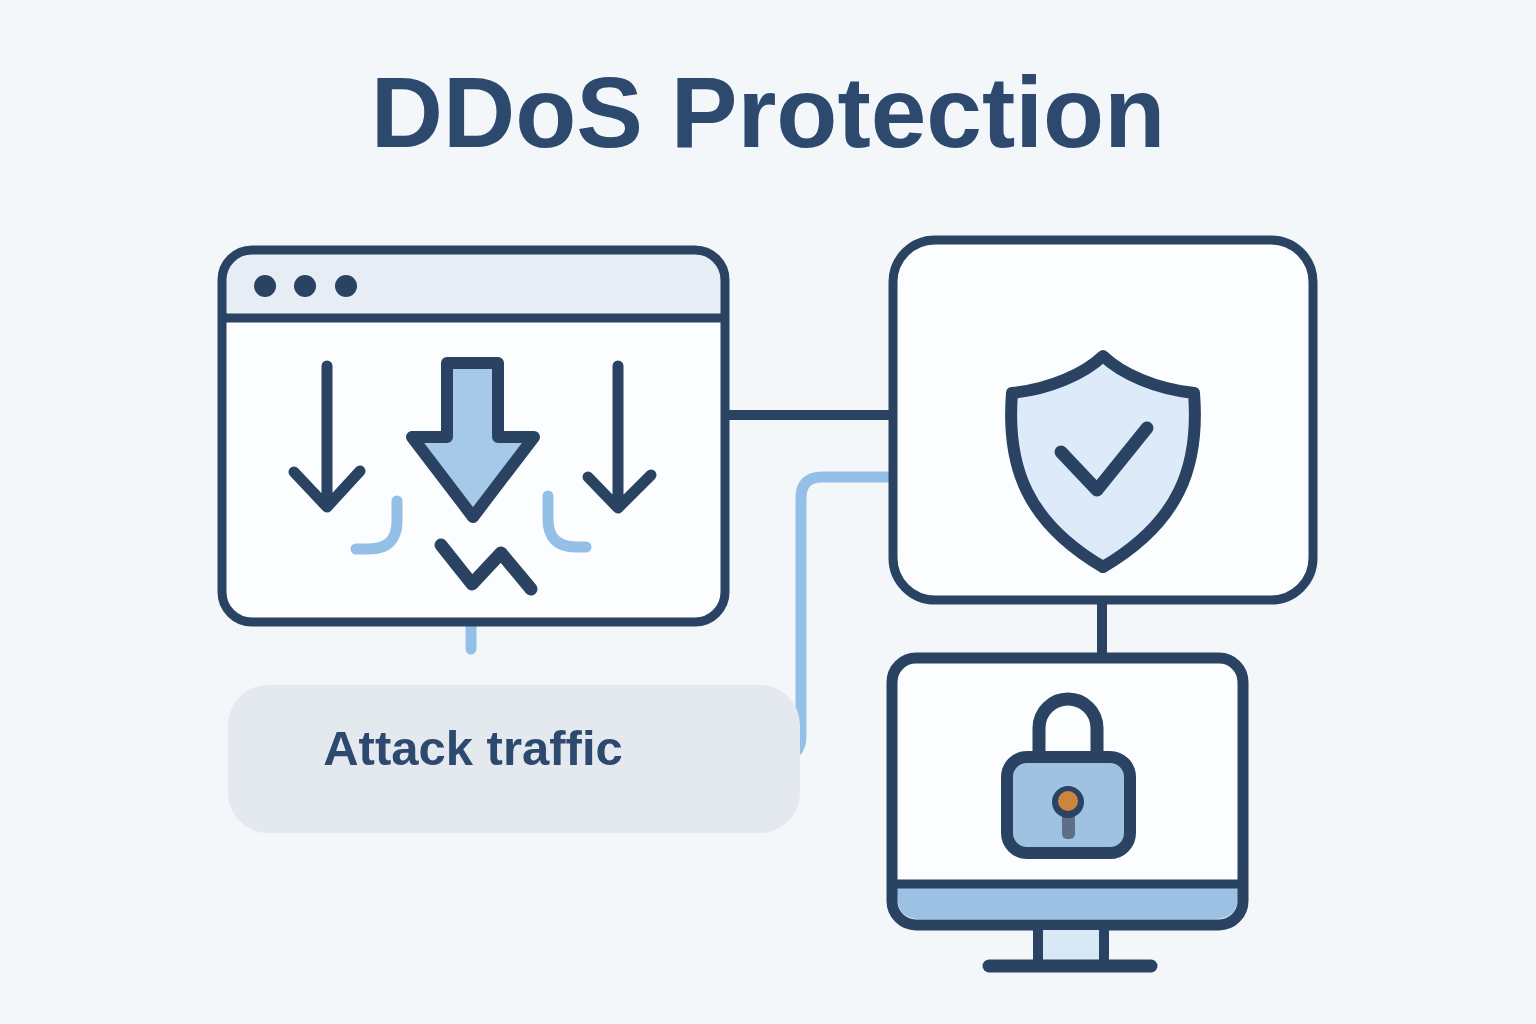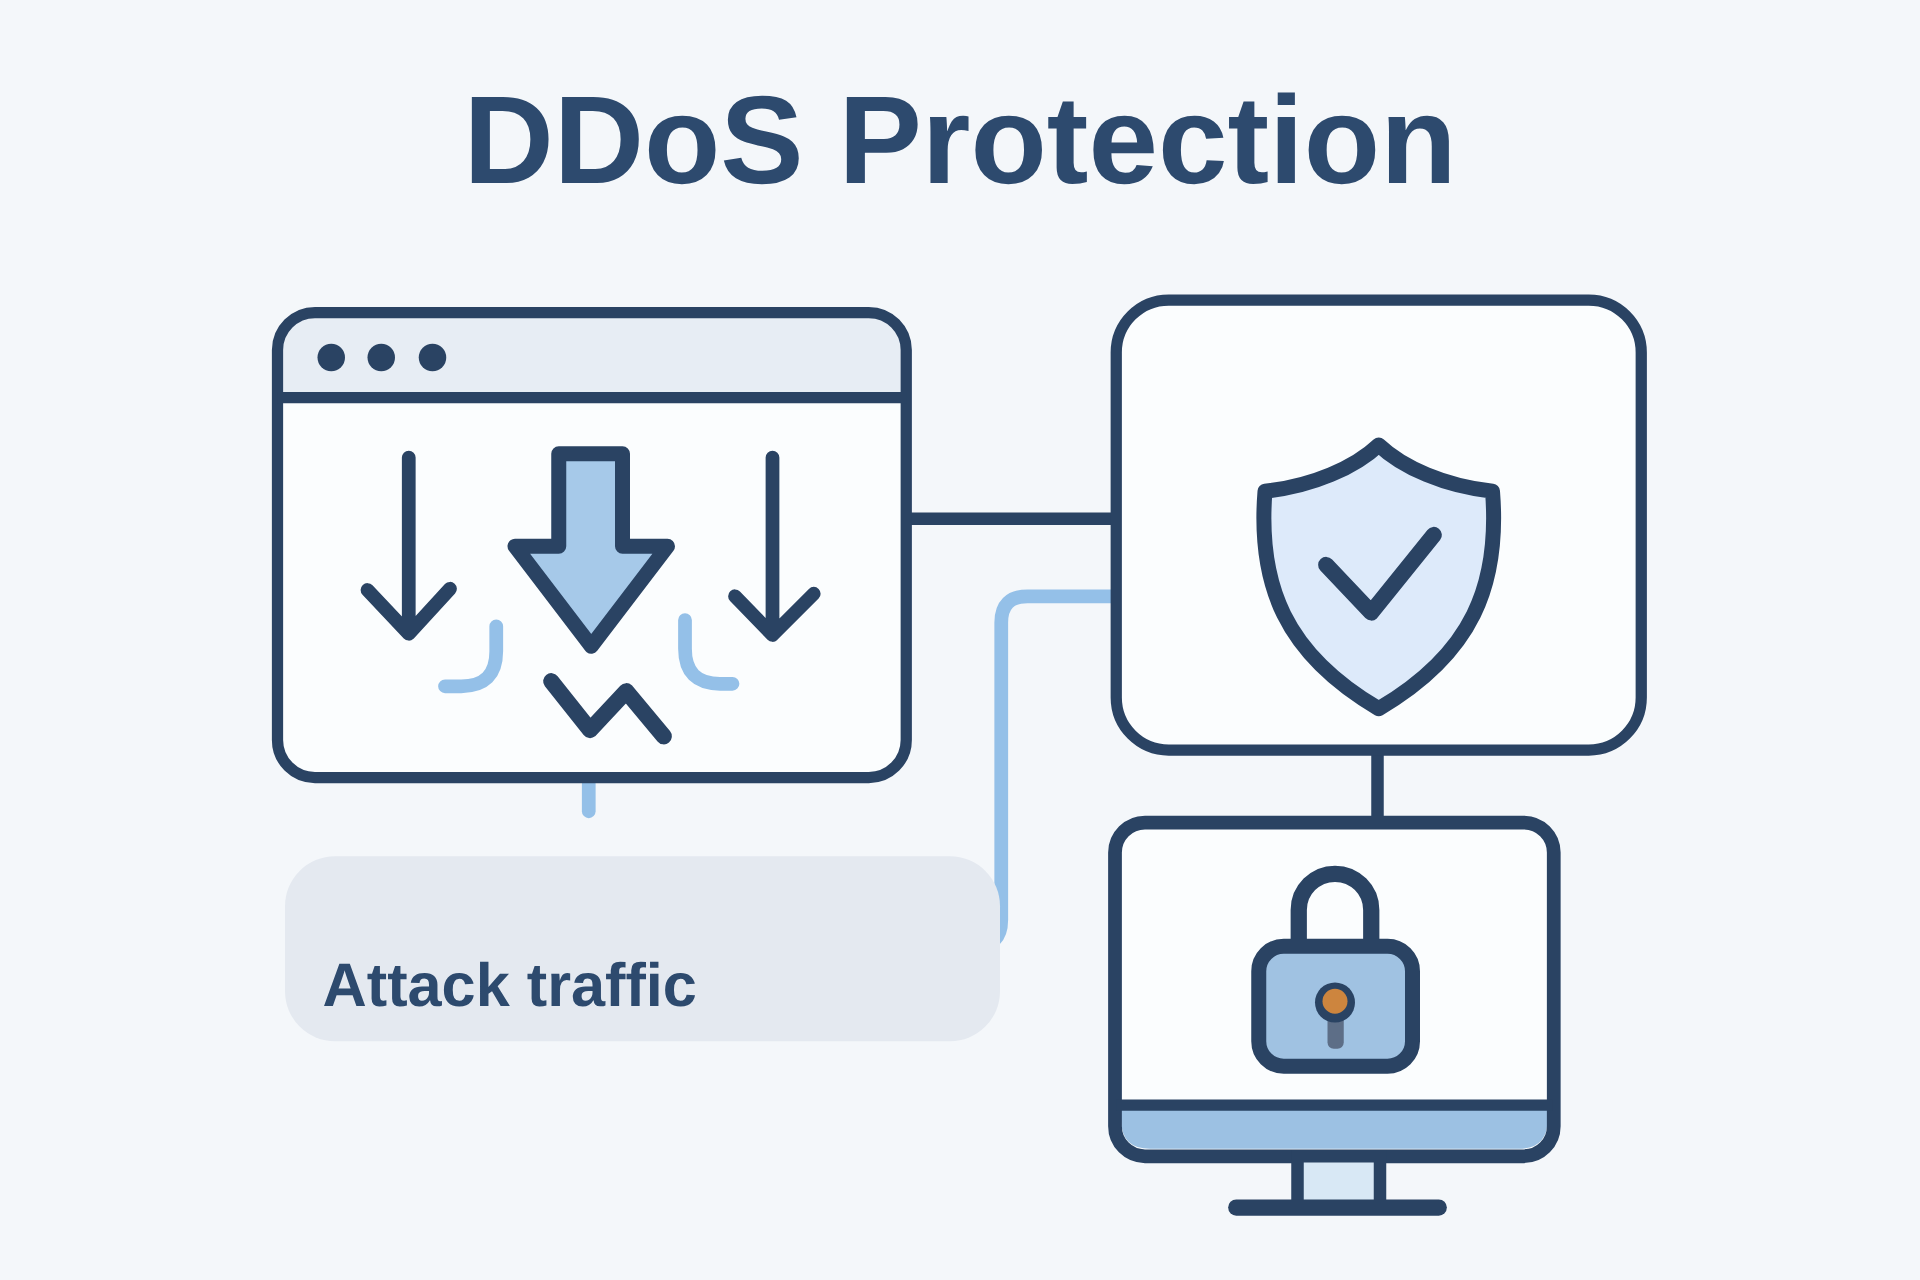--- a/index.html
+++ b/index.html
@@ -36,22 +36,22 @@
   
   .page-title{
     position:absolute;left:0;top:62px;width:1536px;text-align:center;
     font-size:100px;font-weight:700;color:var(--text-navy);line-height:1;letter-spacing:0;
   }
   .filtering-text{
     position:absolute;left:893px;top:268px;width:420px;text-align:center;
     font-size:56px;font-weight:700;color:var(--text-navy);line-height:1;
   }
   .attack-text{
-    position:absolute;left:258px;top:724px;width:430px;
-    font-size:49px;font-weight:700;color:var(--text-navy);line-height:1;margin-top:41px;
+    position:absolute;left:258px;top:724px;width:430px;text-align:center;
+    font-size:49px;font-weight:700;color:var(--text-navy);line-height:1;
   }
 </style>
 </head>
 <body>
 
 <div class="stage">
 
   <svg width="1536" height="1024" viewBox="0 0 1536 1024">
 
     <path d="M725 415 H895" class="flat-stroke w10"></path>

